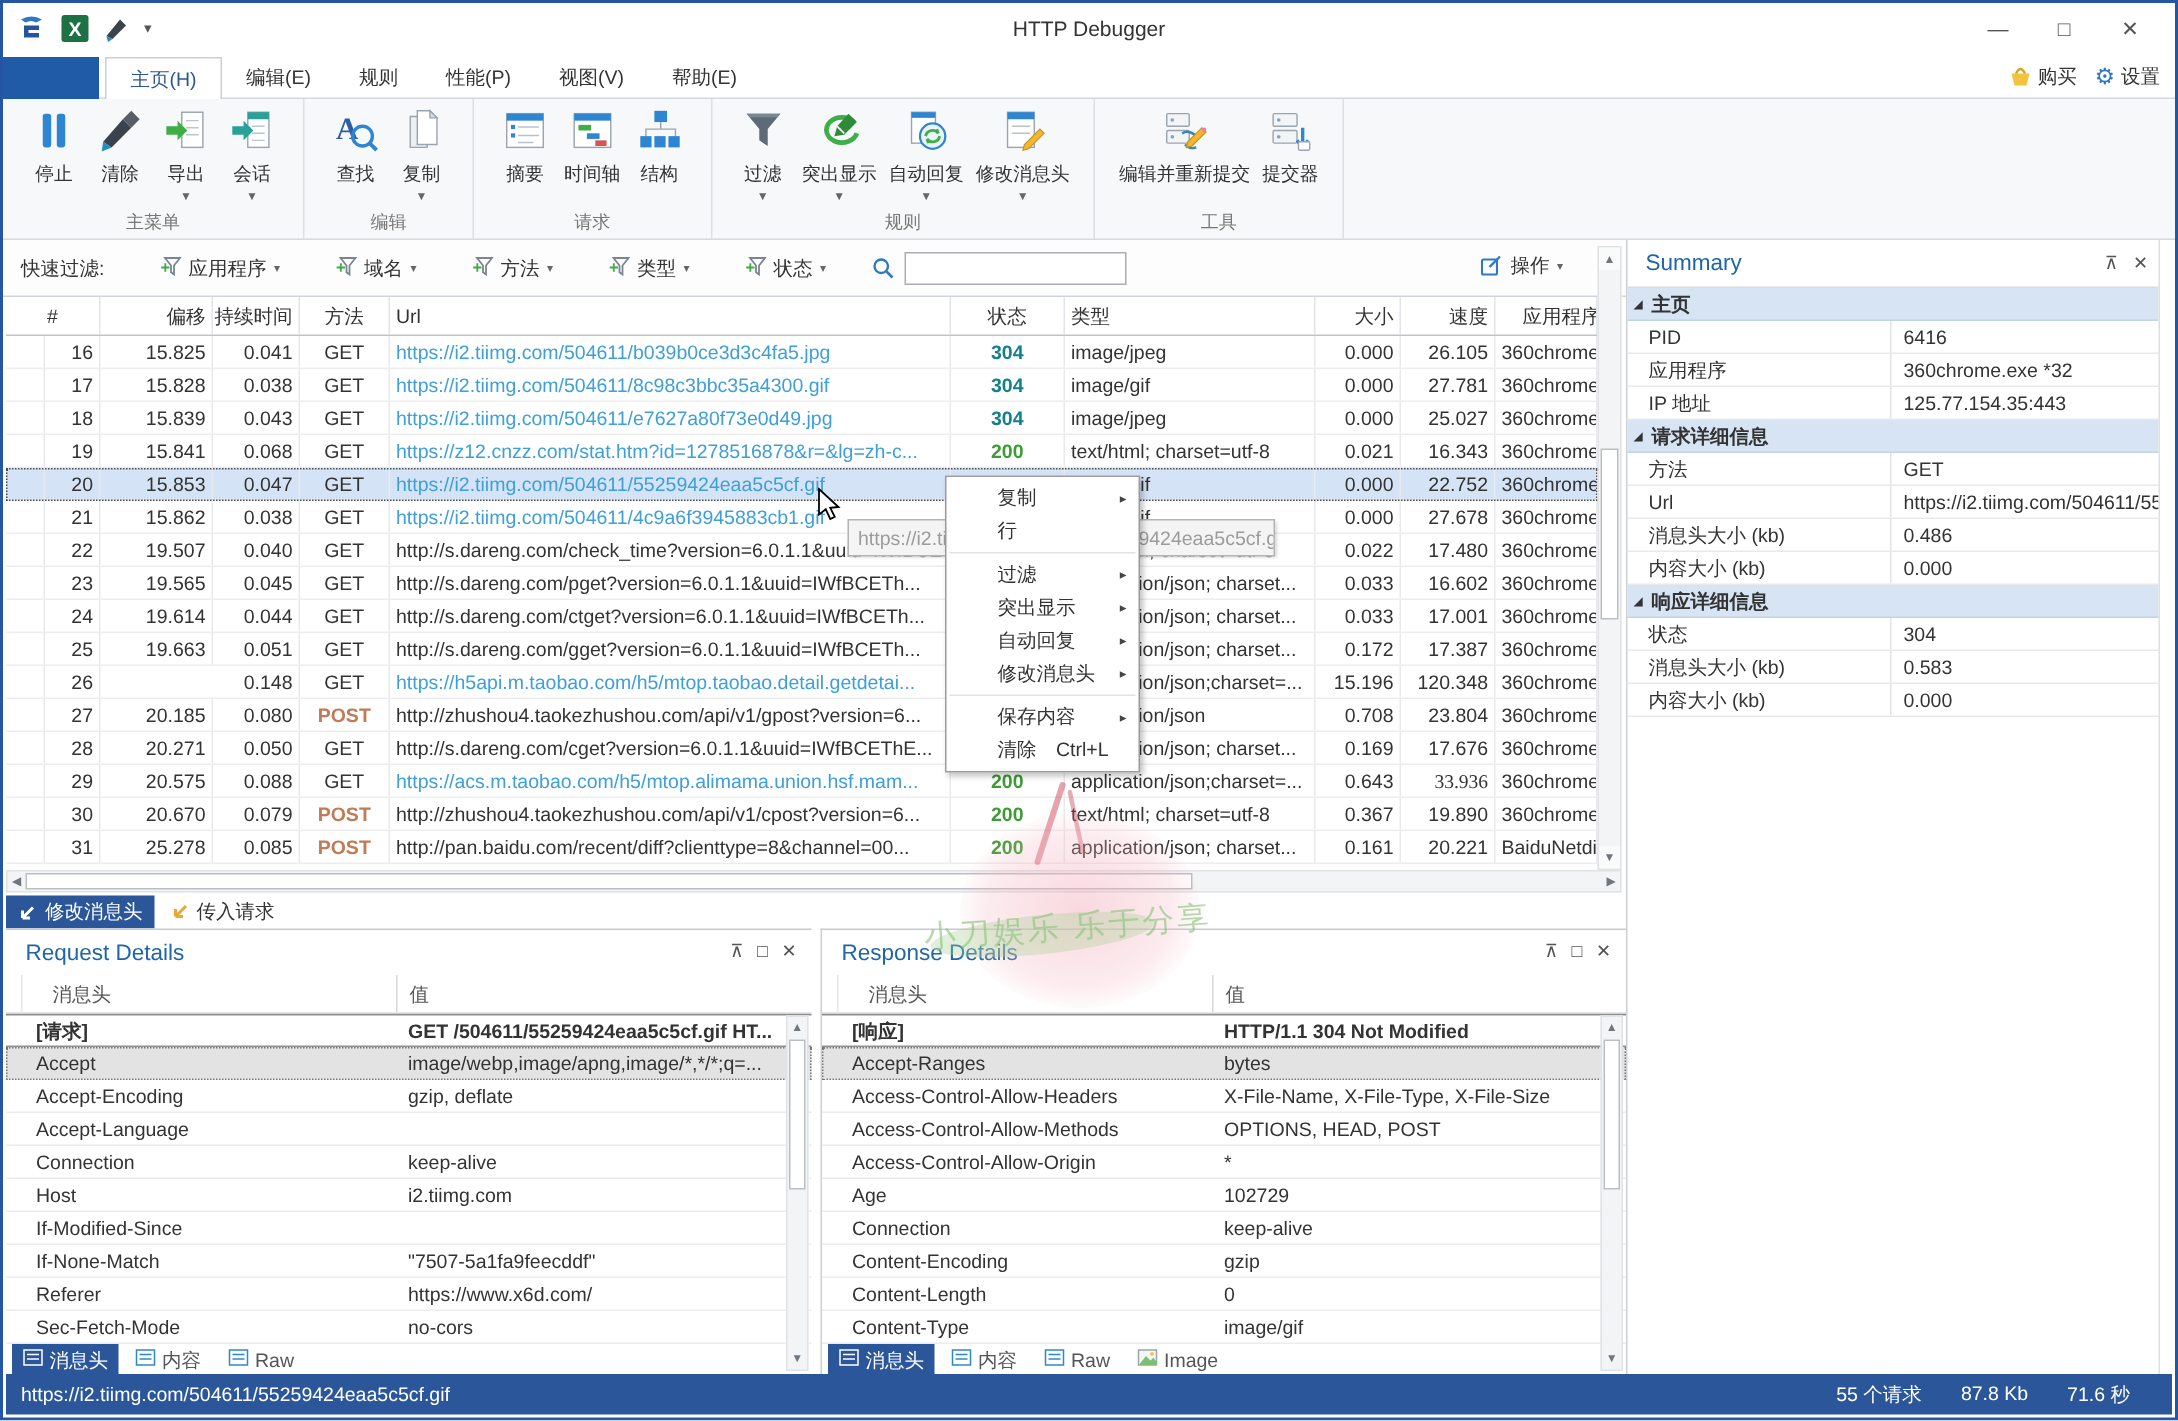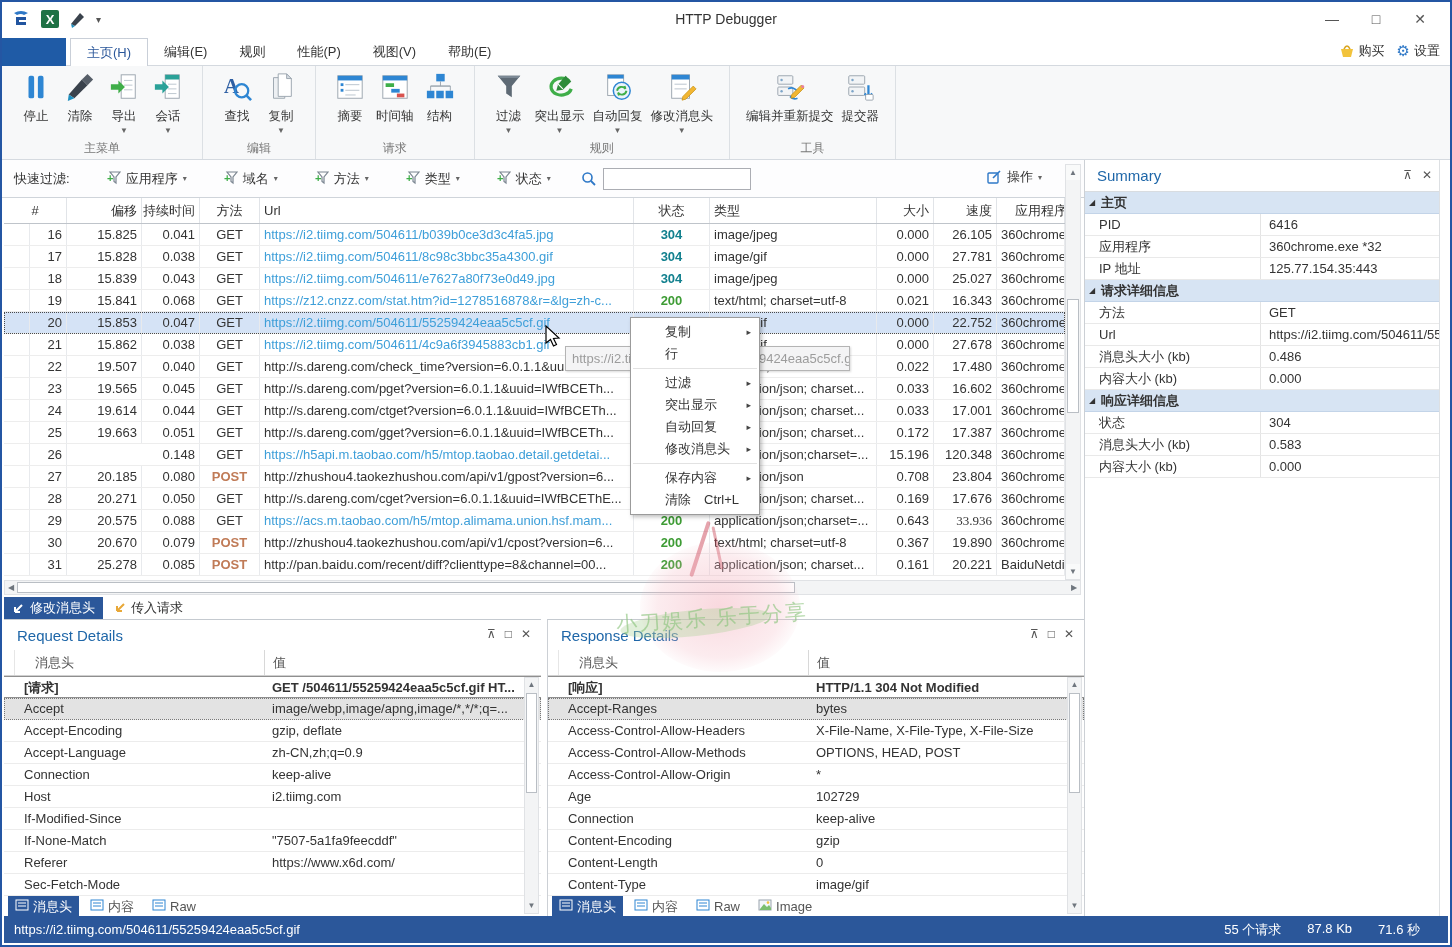--- a/index.html
+++ b/index.html
@@ -685,21 +685,20 @@
         <div class="drow sel">
           <span class="n">Accept</span>
           <span class="v">image/webp,image/apng,image/*,*/*;q=...</span>
         </div>
         <div class="drow">
           <span class="n">Accept-Encoding</span>
           <span class="v">gzip, deflate</span>
         </div>
         <div class="drow">
           <span class="n">Accept-Language</span>
-          <span class="v">zh-CN,zh;q=0.9</span>
         </div>
         <div class="drow">
           <span class="n">Connection</span>
           <span class="v">keep-alive</span>
         </div>
         <div class="drow">
           <span class="n">Host</span>
           <span class="v">i2.tiimg.com</span>
         </div>
         <div class="drow">
@@ -708,20 +707,21 @@
         <div class="drow">
           <span class="n">If-None-Match</span>
           <span class="v">"7507-5a1fa9feecddf"</span>
         </div>
         <div class="drow">
           <span class="n">Referer</span>
           <span class="v">https://www.x6d.com/</span>
         </div>
         <div class="drow">
           <span class="n">Sec-Fetch-Mode</span>
+          <span class="v">no-cors</span>
         </div>
       </div>
     <div class="dscroll">
       <div class="arr" style="top:0;">▲</div>
       <div class="dthumb"></div>
       <div class="arr" style="bottom:0;">▼</div>
     </div>
     <div class="minitabs" id="reqTabs">
         <div class="mtab active">
           <span><svg width="14" height="12" viewBox="0 0 14 12">

